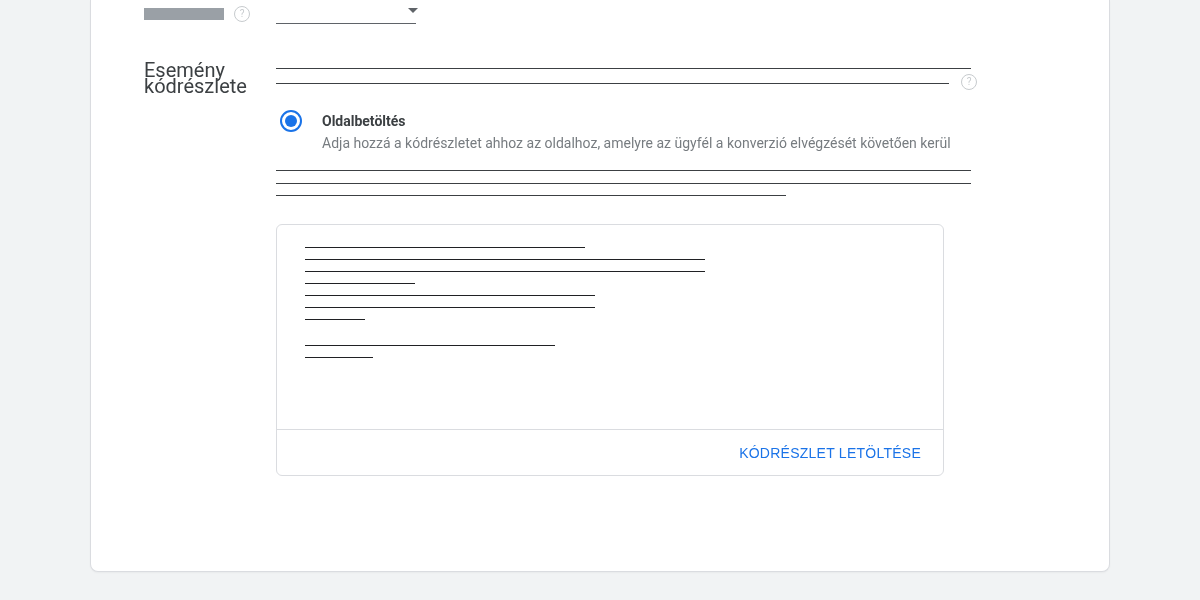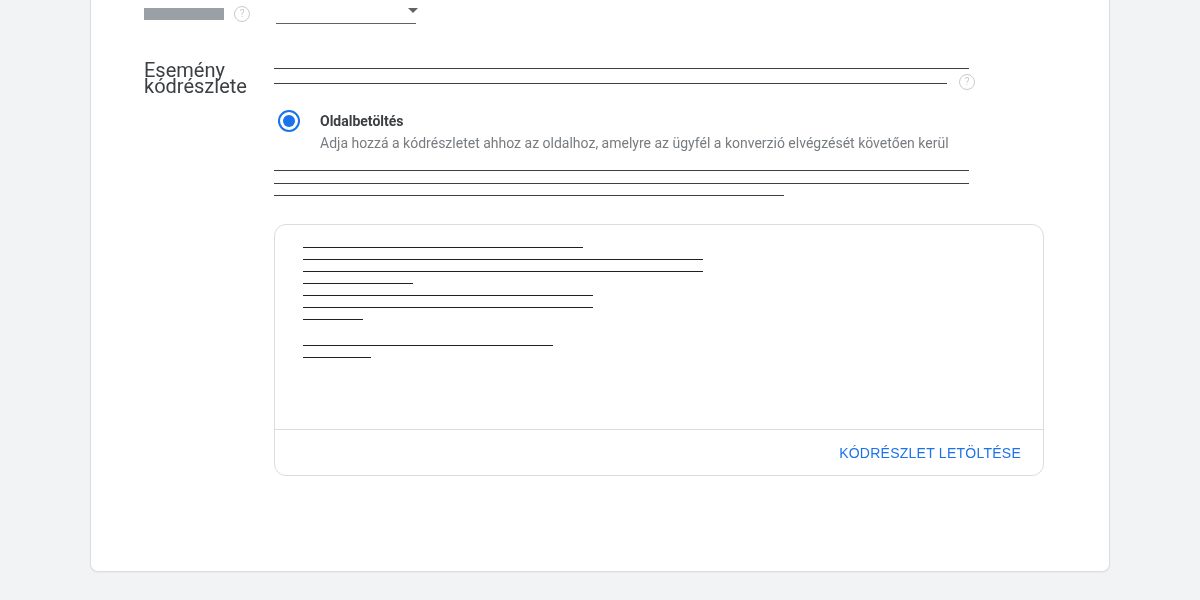--- a/index.html
+++ b/index.html
@@ -52,22 +52,22 @@
   .opt-desc  { font-size:14px; color:#777c80; line-height:18px; margin-top:2px; max-width: 690px; }
 
   .sep-lines { margin-top:10px; }
   .sep-line { height:1px; background:#3c4043; }
   .sl1 { width:695px; }
   .sl2 { width:695px; margin-top:12px; }
   .sl3 { width:510px; margin-top:11px; }
 
   .code-card {
     margin-top:28px;
-    border:1px solid #dadce0; border-radius:12px;
-    width: 770px;
+    border:1px solid #dadce0; border-radius:6px;
+    width: 668px;
   }
   .code-body { padding: 22px 28px 60px 28px; }
   .code-line { height:1px; background:#202124; margin-bottom:11px; }
   .code-footer { border-top:1px solid #dadce0; height:46px; display:flex; align-items:center; justify-content:flex-end; padding-right:22px; }
   .dl-btn { color:#1a73e8; font-size:14px; font-weight:500; letter-spacing:.25px; background:none; border:none; cursor:pointer; }
 </style>
 </head>
 <body>
 
 <div class="card">

